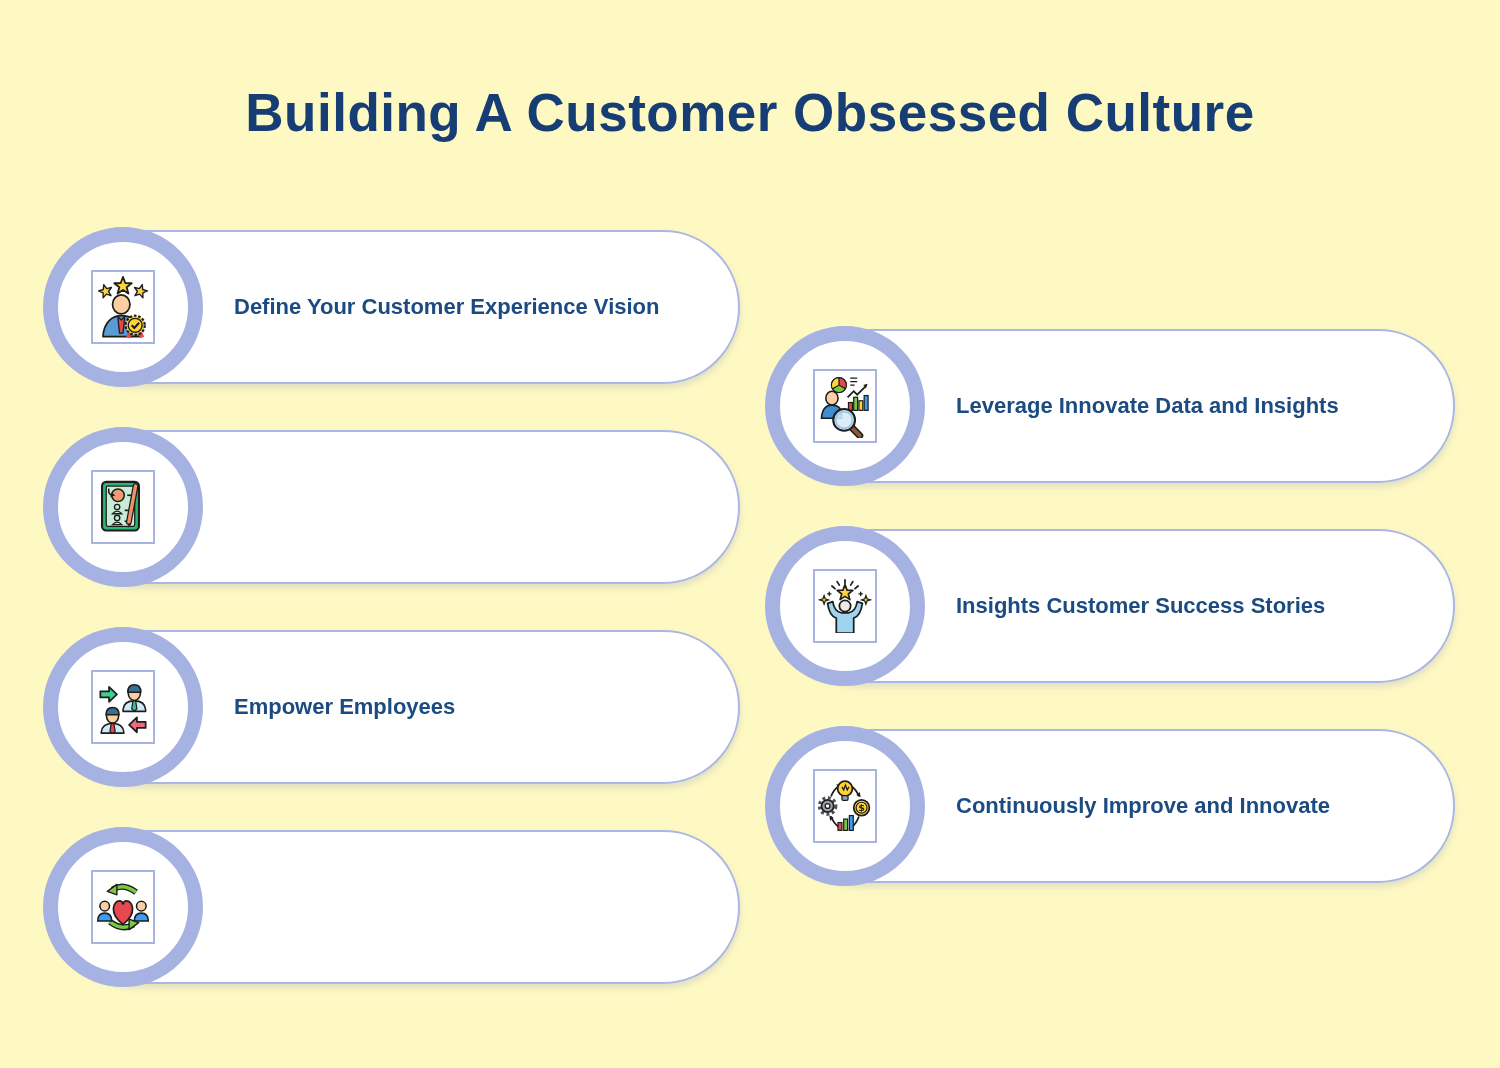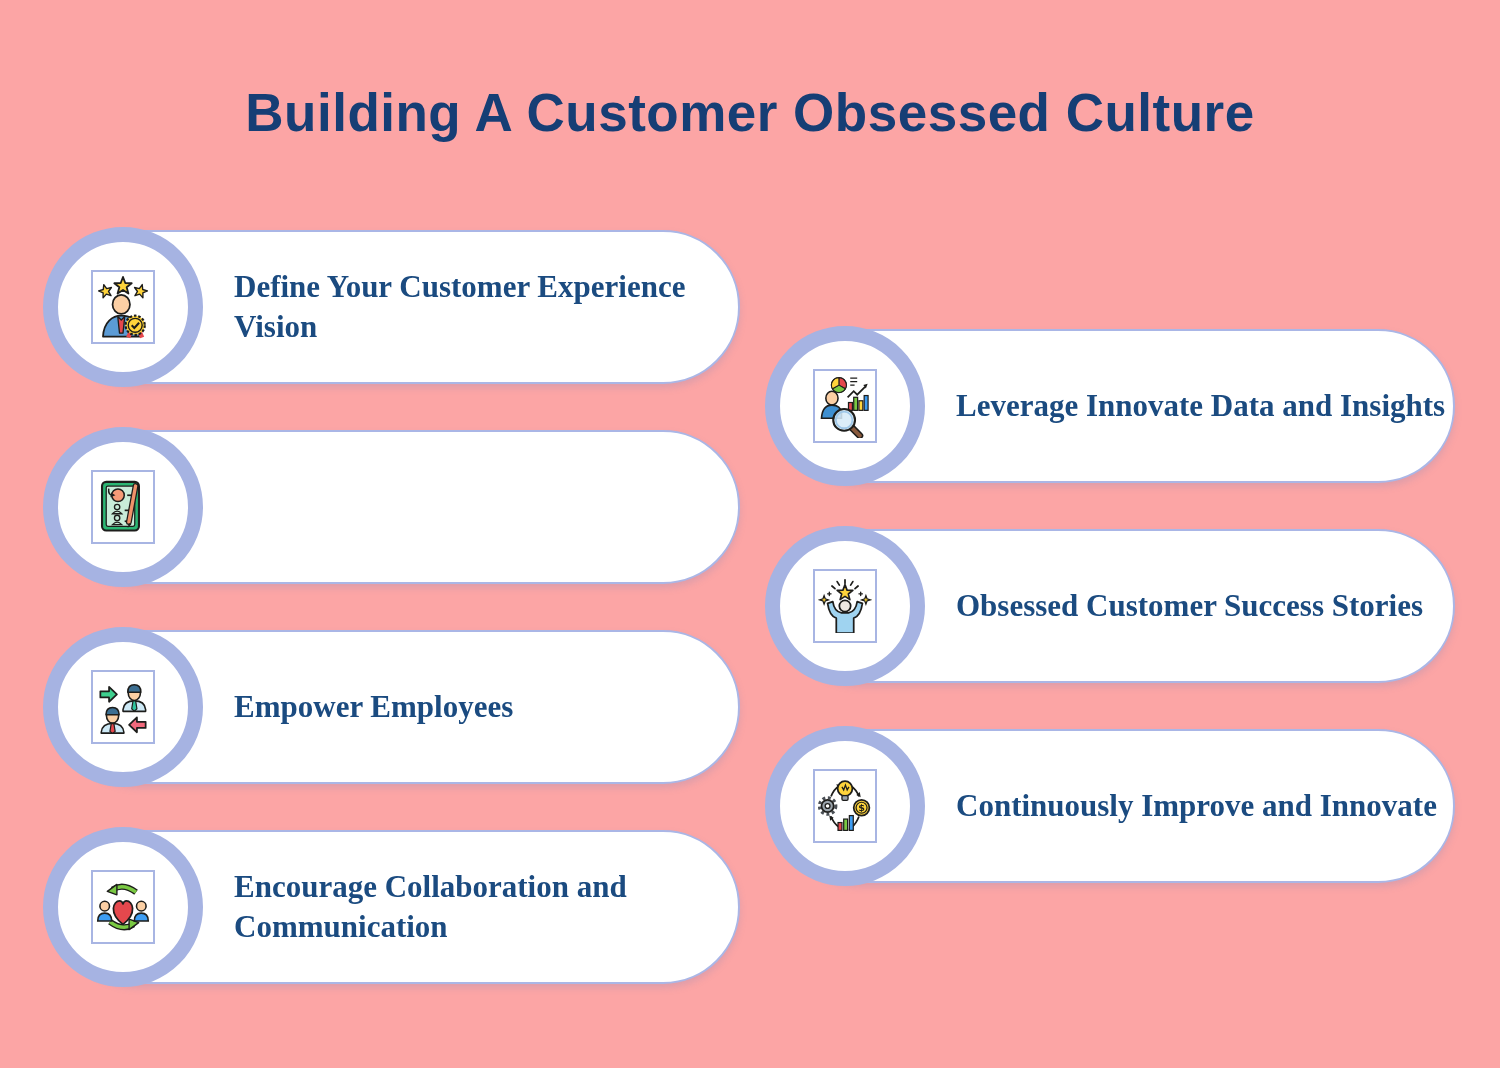--- a/index.html
+++ b/index.html
@@ -1,17 +1,17 @@
 <!DOCTYPE html>
 <html><head>
 <meta charset="utf-8">
 <style>
   html,body{margin:0;padding:0;}
   body{font-family:"Liberation Sans","DejaVu Sans",sans-serif;}
-  #canvas{position:relative;width:1500px;height:1068px;background:#fca5a5;overflow:hidden;}
+  #canvas{position:relative;width:1500px;height:1068px;background:#fef9c3;overflow:hidden;}
 
   .page-title{
     position:absolute;left:0;right:0;top:82px;text-align:center;
     font-size:53px;font-weight:700;letter-spacing:.5px;color:#163e75;
   }
 
   .card{
     position:absolute;height:154px;background:#ffffff;
     border:2px solid #aab6e6;border-radius:78px;
     box-shadow:0 4px 7px rgba(120,130,185,.22);
@@ -23,21 +23,21 @@
   .ring{
     position:absolute;left:-21px;top:50%;transform:translateY(-50%);
     width:130px;height:130px;border:15px solid #a6b3e2;border-radius:50%;
     background:#ffffff;display:flex;align-items:center;justify-content:center;
   }
   .iconbox{
     width:64px;height:74px;background:#ffffff;border:2px solid #a8b5e3;
     display:flex;align-items:center;justify-content:center;box-sizing:border-box;
   }
   .label{
-    font-size:31px;line-height:1.29;font-weight:600;color:#1b4b80;font-family:Liberation Serif, serif;
+    font-size:22px;line-height:1.29;font-weight:600;color:#1b4b80;
   }
   .col-l .label{width:452px;}
   .col-r .label{width:500px;}
 </style>
 </head>
 <body>
 
 <div id="canvas">
 
   <div class="page-title">Building A Customer Obsessed Culture</div>
@@ -123,21 +123,20 @@
           <path d="M16 48 Q31 59 43 51" fill="none" stroke="#7ac943" stroke-width="4"></path>
           <path d="M38 57 L49 49 L38 45 Z" fill="#7ac943" stroke="#1d1d1b" stroke-width="1.6" stroke-linejoin="round"></path>
           <circle cx="10" cy="30" r="5.5" fill="#fbcfa4" stroke="#1d1d1b" stroke-width="1.8"></circle>
           <path d="M2 47 Q2 38 10 38 Q18 38 18 47 Z" fill="#3d9df3" stroke="#1d1d1b" stroke-width="1.8"></path>
           <circle cx="52" cy="30" r="5.5" fill="#fbcfa4" stroke="#1d1d1b" stroke-width="1.8"></circle>
           <path d="M44 47 Q44 38 52 38 Q60 38 60 47 Z" fill="#3d9df3" stroke="#1d1d1b" stroke-width="1.8"></path>
           <path d="M31 51 C14 38 20 24 27 24 C30 24 31 27.5 31 27.5 C31 27.5 32 24 35 24 C42 24 48 38 31 51 Z" fill="#e5484d" stroke="#1d1d1b" stroke-width="2" stroke-linejoin="round"></path>
         </svg>
       </div>
     </div>
-    <div class="label">Encourage Collaboration and Communication</div>
   </div>
 
   <div class="card col-r" style="top:329px">
     <div class="ring">
       <div class="iconbox">
         <svg viewBox="0 0 62 72" width="54" height="64" aria-hidden="true">
           <circle cx="24" cy="12" r="8.5" fill="#ffffff" stroke="#1d1d1b" stroke-width="1.6"></circle>
           <path d="M24 12 L24 3.5 A8.5 8.5 0 0 1 31.4 16.2 Z" fill="#e5484d" stroke="#1d1d1b" stroke-width="1.2"></path>
           <path d="M24 12 L31.4 16.2 A8.5 8.5 0 0 1 16.6 16.2 Z" fill="#7ac943" stroke="#1d1d1b" stroke-width="1.2"></path>
           <path d="M24 12 L16.6 16.2 A8.5 8.5 0 0 1 24 3.5 Z" fill="#ffd43b" stroke="#1d1d1b" stroke-width="1.2"></path>
@@ -169,21 +168,21 @@
           <path d="M31 1 v4 M22 3 l2.5 4 M40 3 l-2.5 4 M16 8 l3.5 3 M46 8 l-3.5 3" stroke="#1d1d1b" stroke-width="2" stroke-linecap="round"></path>
           <path d="M0 -10 L2.5 -3.4 L9.5 -3.1 L4 1.3 L5.9 8.1 L0 4.2 L-5.9 8.1 L-4 1.3 L-9.5 -3.1 L-2.5 -3.4 Z" transform="translate(31,16) scale(0.95)" fill="#ffd43b" stroke="#1d1d1b" stroke-width="2" stroke-linejoin="round"></path>
           <path d="M0 -5 L1.3 -1.3 L5 0 L1.3 1.3 L0 5 L-1.3 1.3 L-5 0 L-1.3 -1.3 Z" transform="translate(7,24)" fill="#ffd43b" stroke="#1d1d1b" stroke-width="1.4"></path>
           <path d="M0 -5 L1.3 -1.3 L5 0 L1.3 1.3 L0 5 L-1.3 1.3 L-5 0 L-1.3 -1.3 Z" transform="translate(55,24)" fill="#ffd43b" stroke="#1d1d1b" stroke-width="1.4"></path>
           <path d="M13 15 v4 M11 17 h4 M49 15 v4 M47 17 h4" stroke="#1d1d1b" stroke-width="1.5" stroke-linecap="round"></path>
           <path d="M21 62 L21 45 C15 43 12 35 11 28 L17 26 C18 33 22 38 27 39 L35 39 C40 38 44 33 45 26 L51 28 C50 35 47 43 41 45 L41 62 Z" fill="#9fd3f0" stroke="#1d1d1b" stroke-width="2" stroke-linejoin="round"></path>
           <circle cx="31" cy="31" r="6.5" fill="#efe9e2" stroke="#1d1d1b" stroke-width="2"></circle>
         </svg>
       </div>
     </div>
-    <div class="label">Obsessed Customer Success Stories</div>
+    <div class="label">Insights Customer Success Stories</div>
   </div>
 
   <div class="card col-r" style="top:729px">
     <div class="ring">
       <div class="iconbox">
         <svg viewBox="0 0 62 62" width="54" height="54" aria-hidden="true">
           <path d="M15 20 Q18 12 24 8 M38 8 Q44 12 47 20 M47 43 Q44 51 39 55 M24 55 Q18 51 15 43" fill="none" stroke="#1d1d1b" stroke-width="2"></path>
           <path d="M21 6 l6 1 l-3.5 4.5 Z" fill="#1d1d1b"></path>
           <path d="M48 15 l1 6 l-5 -2.5 Z" fill="#1d1d1b"></path>
           <path d="M41 57 l-6 1 l3 -5 Z" fill="#1d1d1b"></path>

